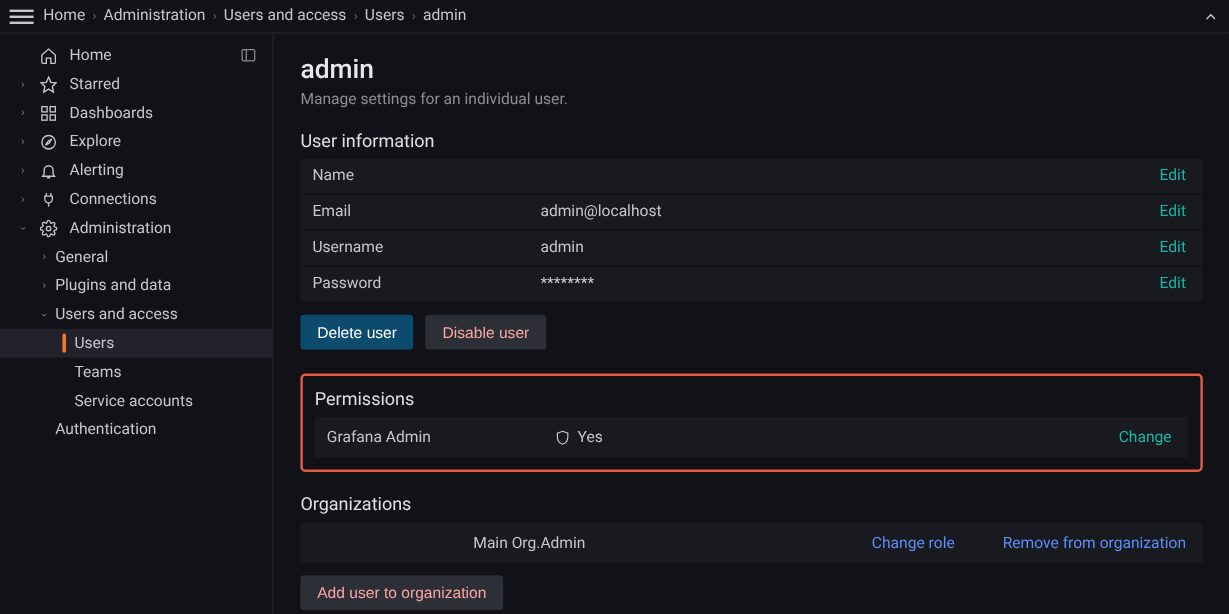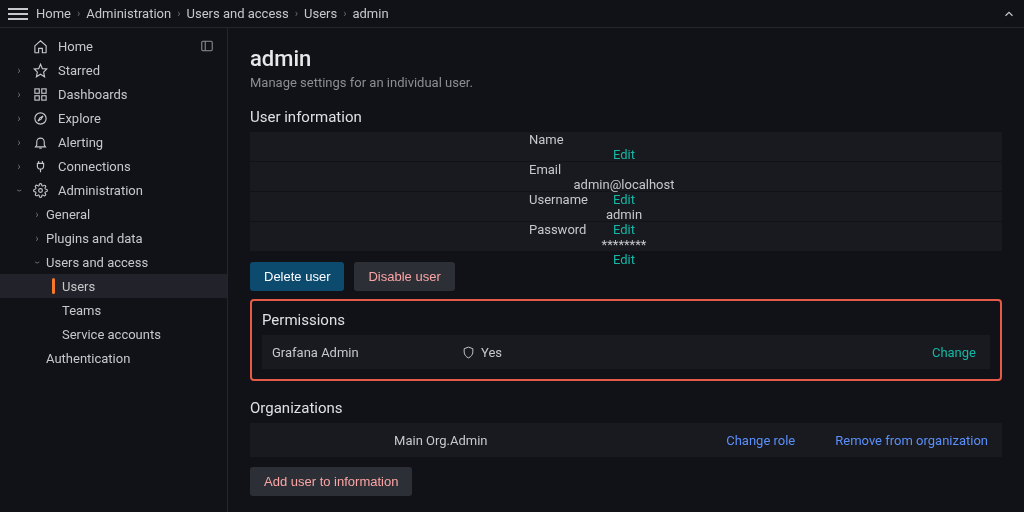--- a/index.html
+++ b/index.html
@@ -79,21 +79,20 @@
   .page-sub { color: #8d8d93; margin-top: 4px; font-size: 13px; }
   .section-title { font-size: 15px; color: #e0e0e3; margin-top: 18px; margin-bottom: 6px; font-weight: 400; }
 
   .info-table { width: 100%; }
   .info-row {
     display: flex; align-items: center;
     background: #181a1f;
     border-bottom: 1px solid #111217;
     height: 30px;
     padding: 0 14px 0 10px;
-    flex-direction: column;
   }
   .info-row .label { width: 190px; color: #c7c7cc; }
   .info-row .value { flex: 1; color: #c7c7cc; }
   .info-row .action { color: #5b8ff9; cursor: pointer; font-size: 13px; }
   .action.link { color: #14b8a6; }
 
   .btn-row { display: flex; gap: 10px; margin-top: 10px; }
   .btn {
     padding: 7px 14px;
     border-radius: 3px;
@@ -101,21 +100,21 @@
     cursor: pointer;
     border: none;
   }
   .btn.danger { background: #0c4a6e; color: #fff; }
   .btn.secondary { background: #2d2f37; color: #fca5a5; }
 
   .highlight-box {
     border: 2px solid #e55b47;
     border-radius: 4px;
     padding: 10px 10px 10px 10px;
-    margin-top: 8px;
+    margin-top: 20px;
   }
   .highlight-box .section-title { margin-top: 0; }
   .perm-row {
     display: flex; align-items: center;
     background: #181a1f;
     height: 34px;
     padding: 0 14px 0 10px;
   }
   .perm-row .label { width: 190px; }
   .perm-row .value { flex: 1; display: flex; align-items: center; gap: 6px; }
@@ -328,17 +327,17 @@
     <div class="org-row">
       <div class="name">Main Org.</div>
       <div class="role">Admin</div>
       <div class="org-actions">
         <div class="action">Change role</div>
         <div class="action">Remove from organization</div>
       </div>
     </div>
 
     <div class="btn-row">
-      <button class="btn secondary">Add user to information</button>
+      <button class="btn secondary">Add user to organization</button>
     </div>
 
   </div>
 </div>
 
 </body></html>

